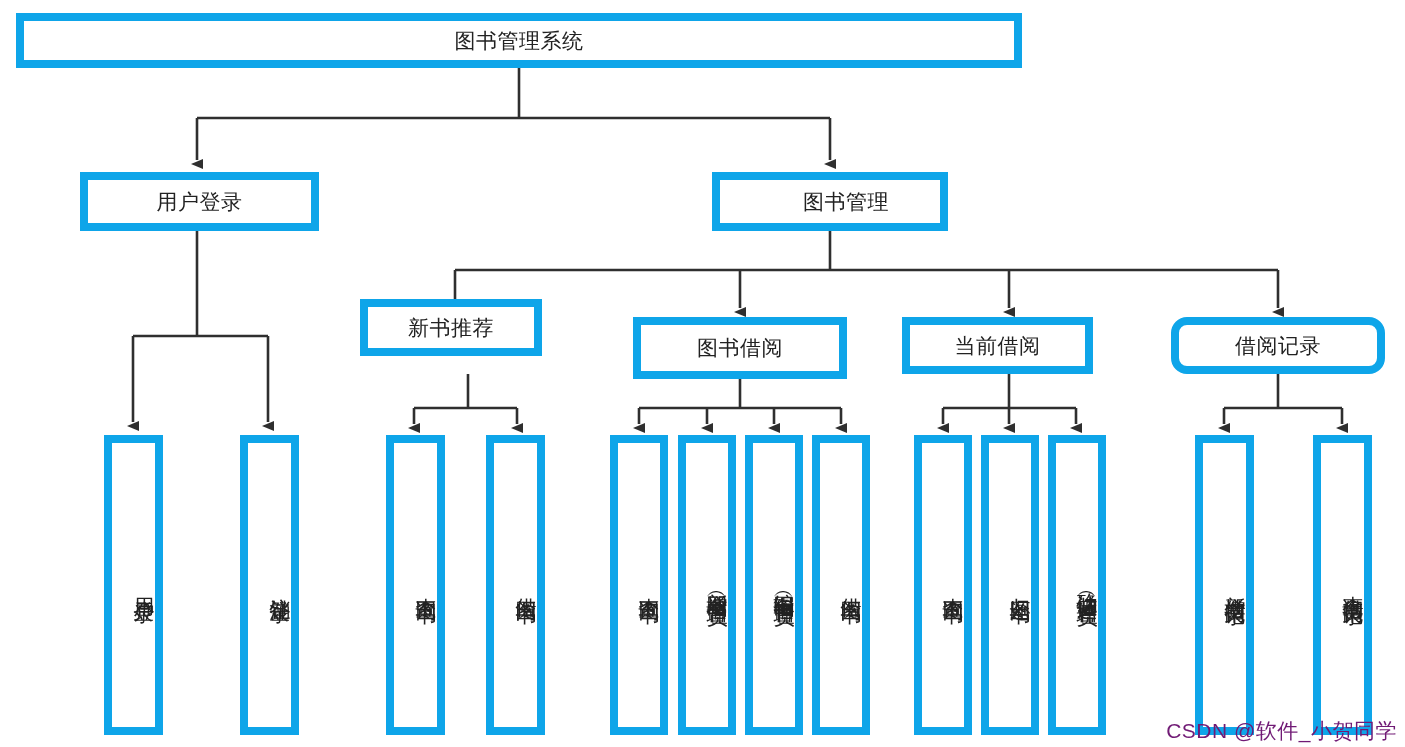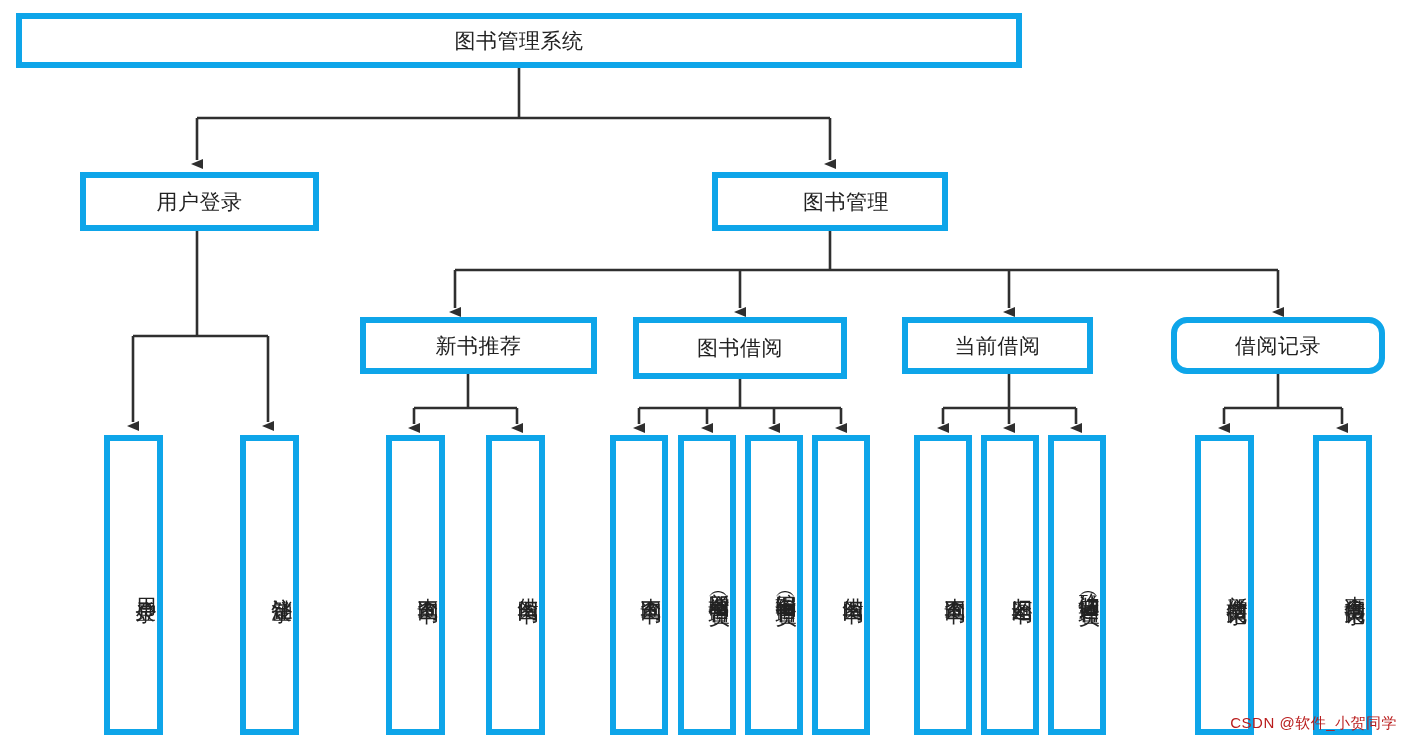--- a/index.html
+++ b/index.html
@@ -23,21 +23,21 @@
     left: 0;
     top: 0;
     width: 1405px;
     height: 747px;
     pointer-events: none;
   }
   .node {
     position: absolute;
     box-sizing: border-box;
     background: #ffffff;
-    border: 6px solid #0ea5e9;
+    border: 8px solid #0ea5e9;
     display: flex;
     align-items: center;
     justify-content: center;
     color: #222222;
   }
   .node.horiz {
     font-size: 21px;
     letter-spacing: 0.5px;
   }
   .node.vert {
@@ -55,23 +55,23 @@
     text-orientation: upright;
     display: block;
     text-align: center;
   }
   .node.vert.top span {
     
   }
   #watermark {
     position: absolute;
     right: 8px;
-    bottom: 14px;
-    font-size: 15px;
-    color: #b91c1c;
+    bottom: 2px;
+    font-size: 21px;
+    color: #701a75;
     white-space: nowrap;
     letter-spacing: 0.5px;
   }
 </style>
 </head>
 <body>
 
 <div id="canvas">
 
   <svg id="edges" viewBox="0 0 1405 747" xmlns="http://www.w3.org/2000/svg">
@@ -132,21 +132,21 @@
   </div>
 
   <div class="node horiz" style="left:80px; top:172px; width:239px; height:59px;">
     <span>用户登录</span>
   </div>
 
   <div class="node horiz" style="left:712px; top:172px; width:236px; height:59px;padding-left:32px;">
     <span>图书管理</span>
   </div>
 
-  <div class="node horiz" style="left:360px; top:317px; width:237px; height:57px;">
+  <div class="node horiz" style="left:360px; top:299px; width:182px; height:57px;">
     <span>新书推荐</span>
   </div>
 
   <div class="node horiz" style="left:633px; top:317px; width:214px; height:62px;">
     <span>图书借阅</span>
   </div>
 
   <div class="node horiz" style="left:902px; top:317px; width:191px; height:57px;">
     <span>当前借阅</span>
   </div>

